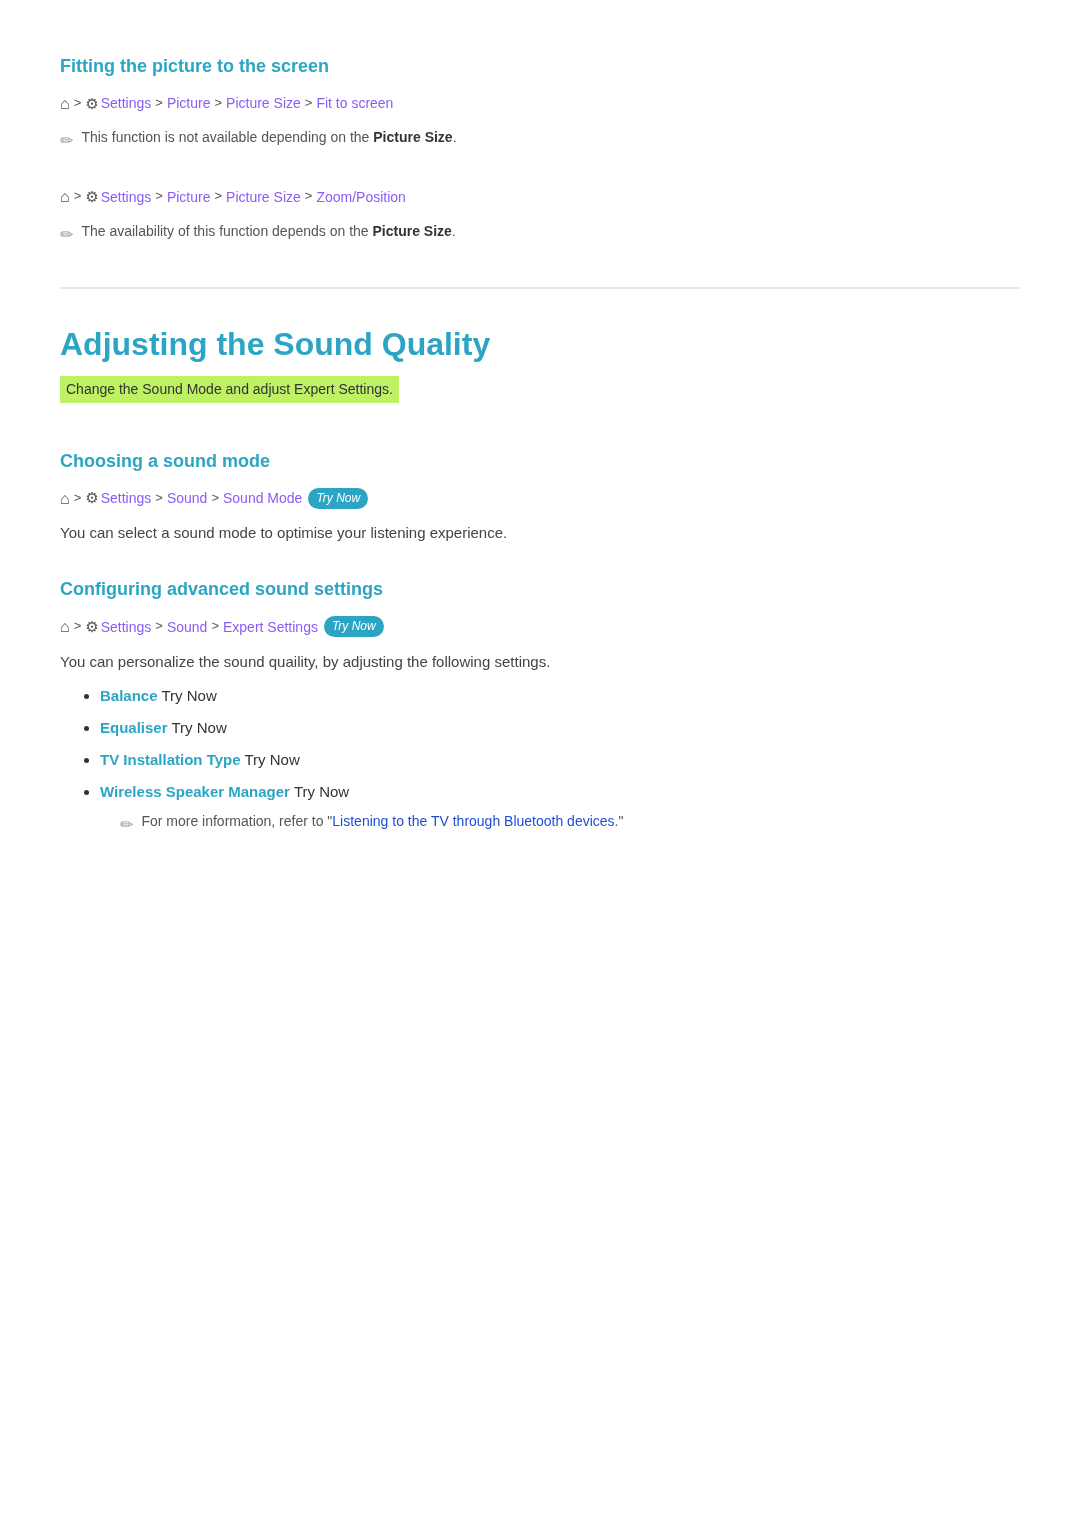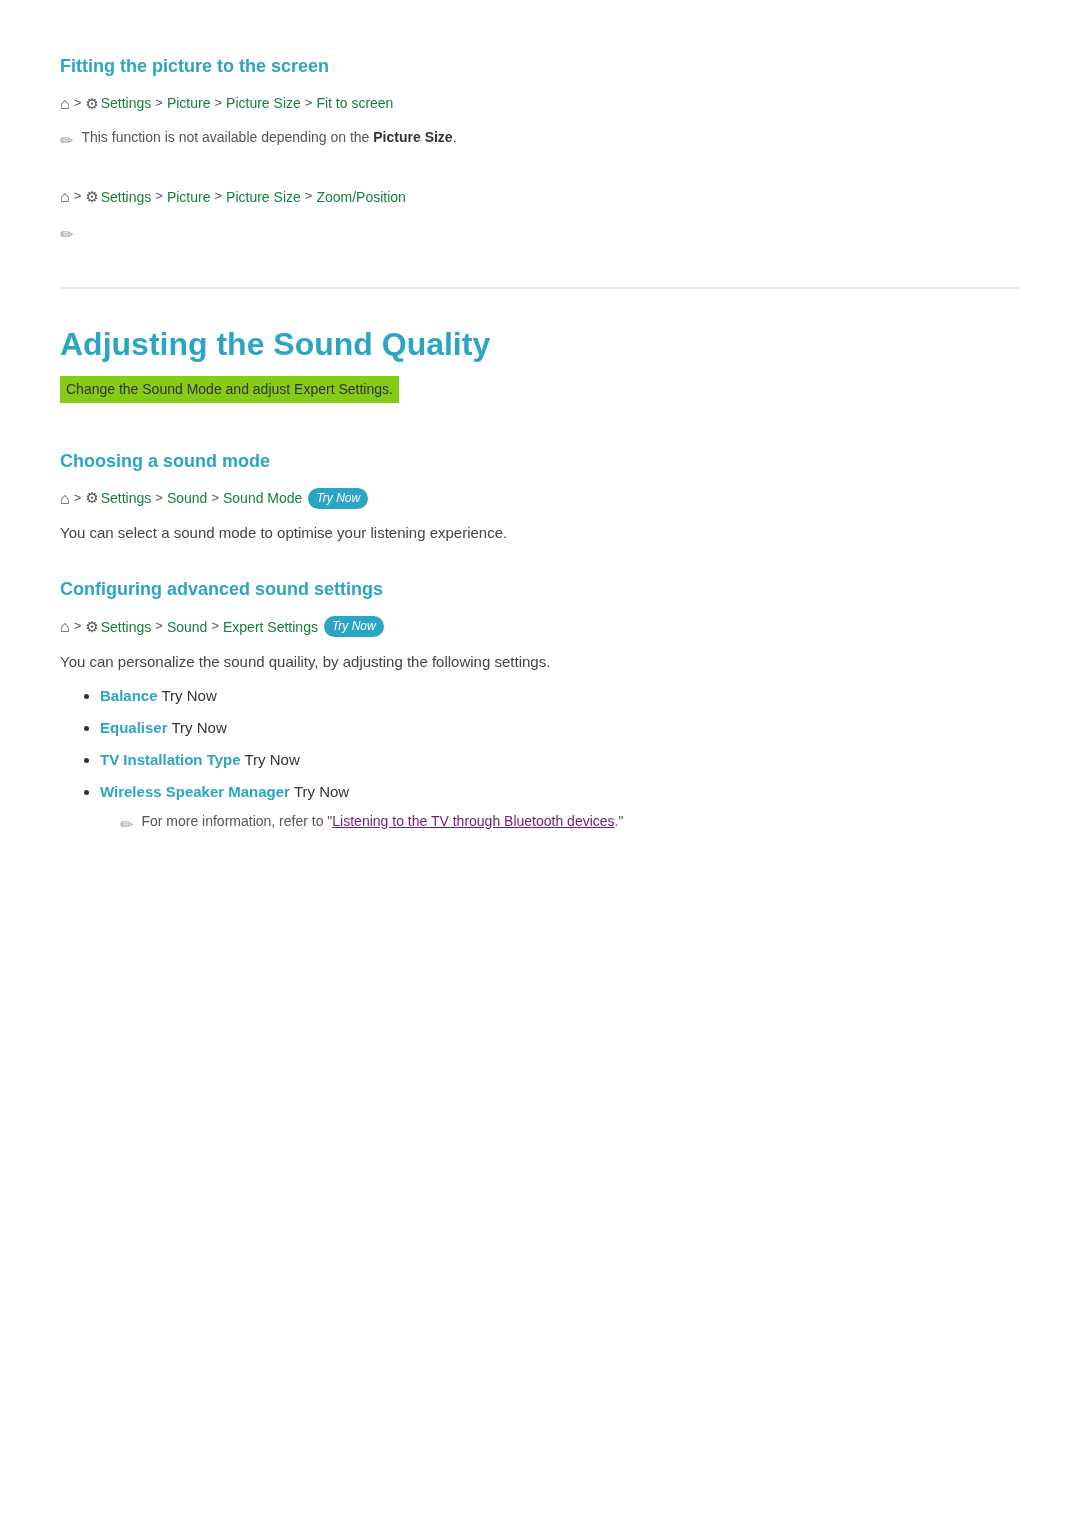--- a/index.html
+++ b/index.html
@@ -27,21 +27,21 @@
 
     .section-title-large {
       color: #2ca5c5;
       font-size: 32px;
       font-weight: 700;
       margin-bottom: 6px;
       margin-top: 20px;
     }
 
     .subtitle-highlight {
-      background-color: #84cc16;
+      background-color: #bef264;
       color: #333;
       font-size: 14px;
       padding: 2px 6px;
       display: inline-block;
       margin-bottom: 14px;
     }
 
     .breadcrumb {
       display: flex;
       align-items: center;
@@ -61,21 +61,21 @@
       margin: 0 2px;
       font-size: 13px;
     }
 
     .breadcrumb .gear-icon {
       color: #555;
       font-size: 15px;
     }
 
     .breadcrumb .link {
-      color: #15803d;
+      color: #8b5cf6;
       font-weight: 500;
       text-decoration: none;
     }
 
     .breadcrumb .try-now-badge {
       background-color: #2ca5c5;
       color: #fff;
       border-radius: 12px;
       font-size: 12px;
       padding: 1px 8px;
@@ -136,22 +136,21 @@
       color: #2ca5c5;
       font-weight: 600;
     }
 
     .sub-note {
       margin-left: 20px;
       margin-top: 6px;
     }
 
     .underline-link {
-      color: #701a75;
-      text-decoration: underline;
+      color: #1d4ed8;
     }
   </style>
 </head>
 <body>
 
 <div class="section">
   <div class="section-title-small">Fitting the picture to the screen</div>
 
   <div class="breadcrumb">
     <span class="home-icon">⌂</span>
@@ -185,20 +184,24 @@
     <span class="sep">&gt;</span>
     <a class="link">Picture</a>
     <span class="sep">&gt;</span>
     <a class="link">Picture Size</a>
     <span class="sep">&gt;</span>
     <a class="link">Zoom/Position</a>
   </div>
 
   <div class="note-row">
     <span class="pencil-icon">✏</span>
+    <span class="note-text">
+      <span>The availability of this function depends on the</span>
+      <a class="bold-link">Picture Size</a><span>.</span>
+    </span>
   </div>
 </div>
 
 <hr class="big-divider">
 
 <div class="section">
   <div class="section-title-large">Adjusting the Sound Quality</div>
   <div class="subtitle-highlight">Change the Sound Mode and adjust Expert Settings.</div>
 </div>
 

